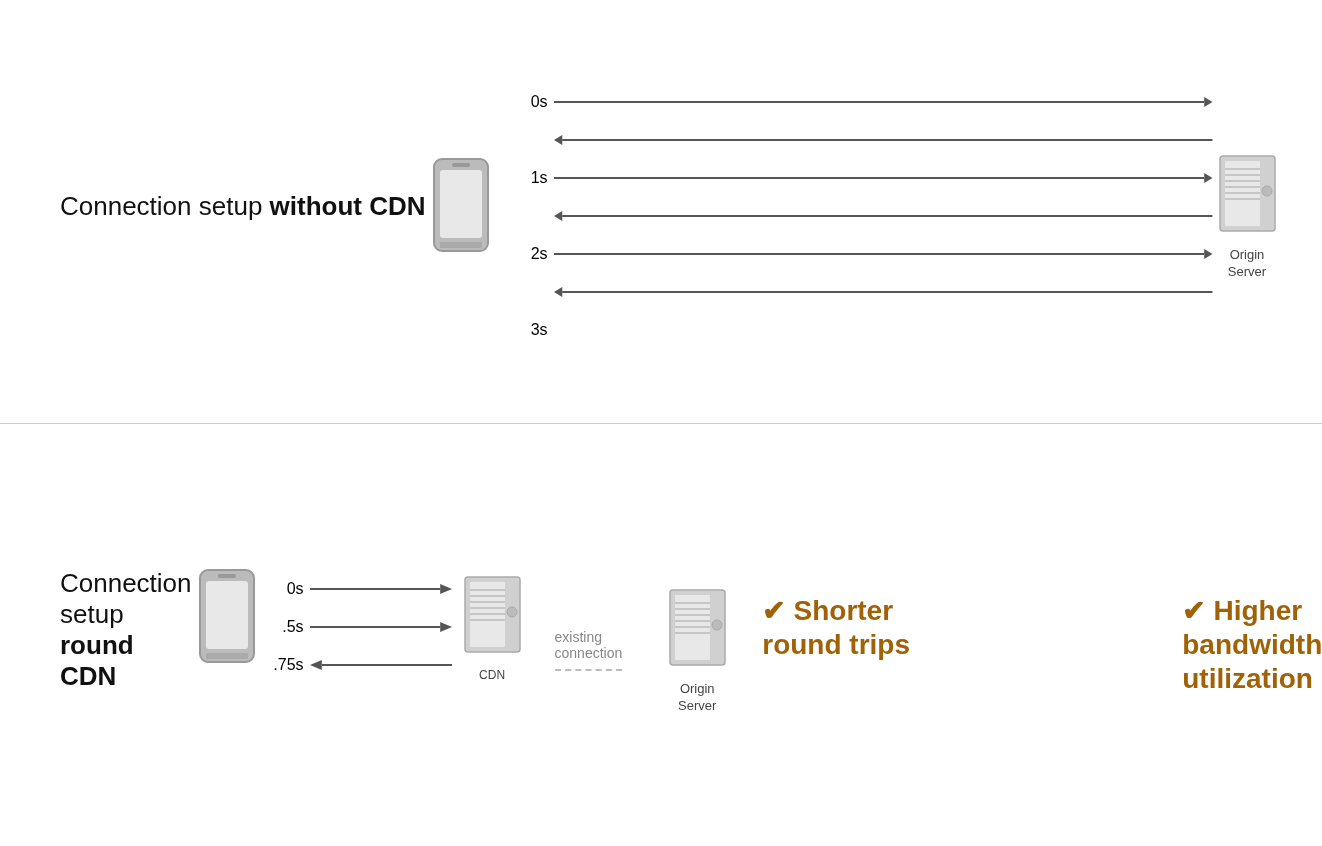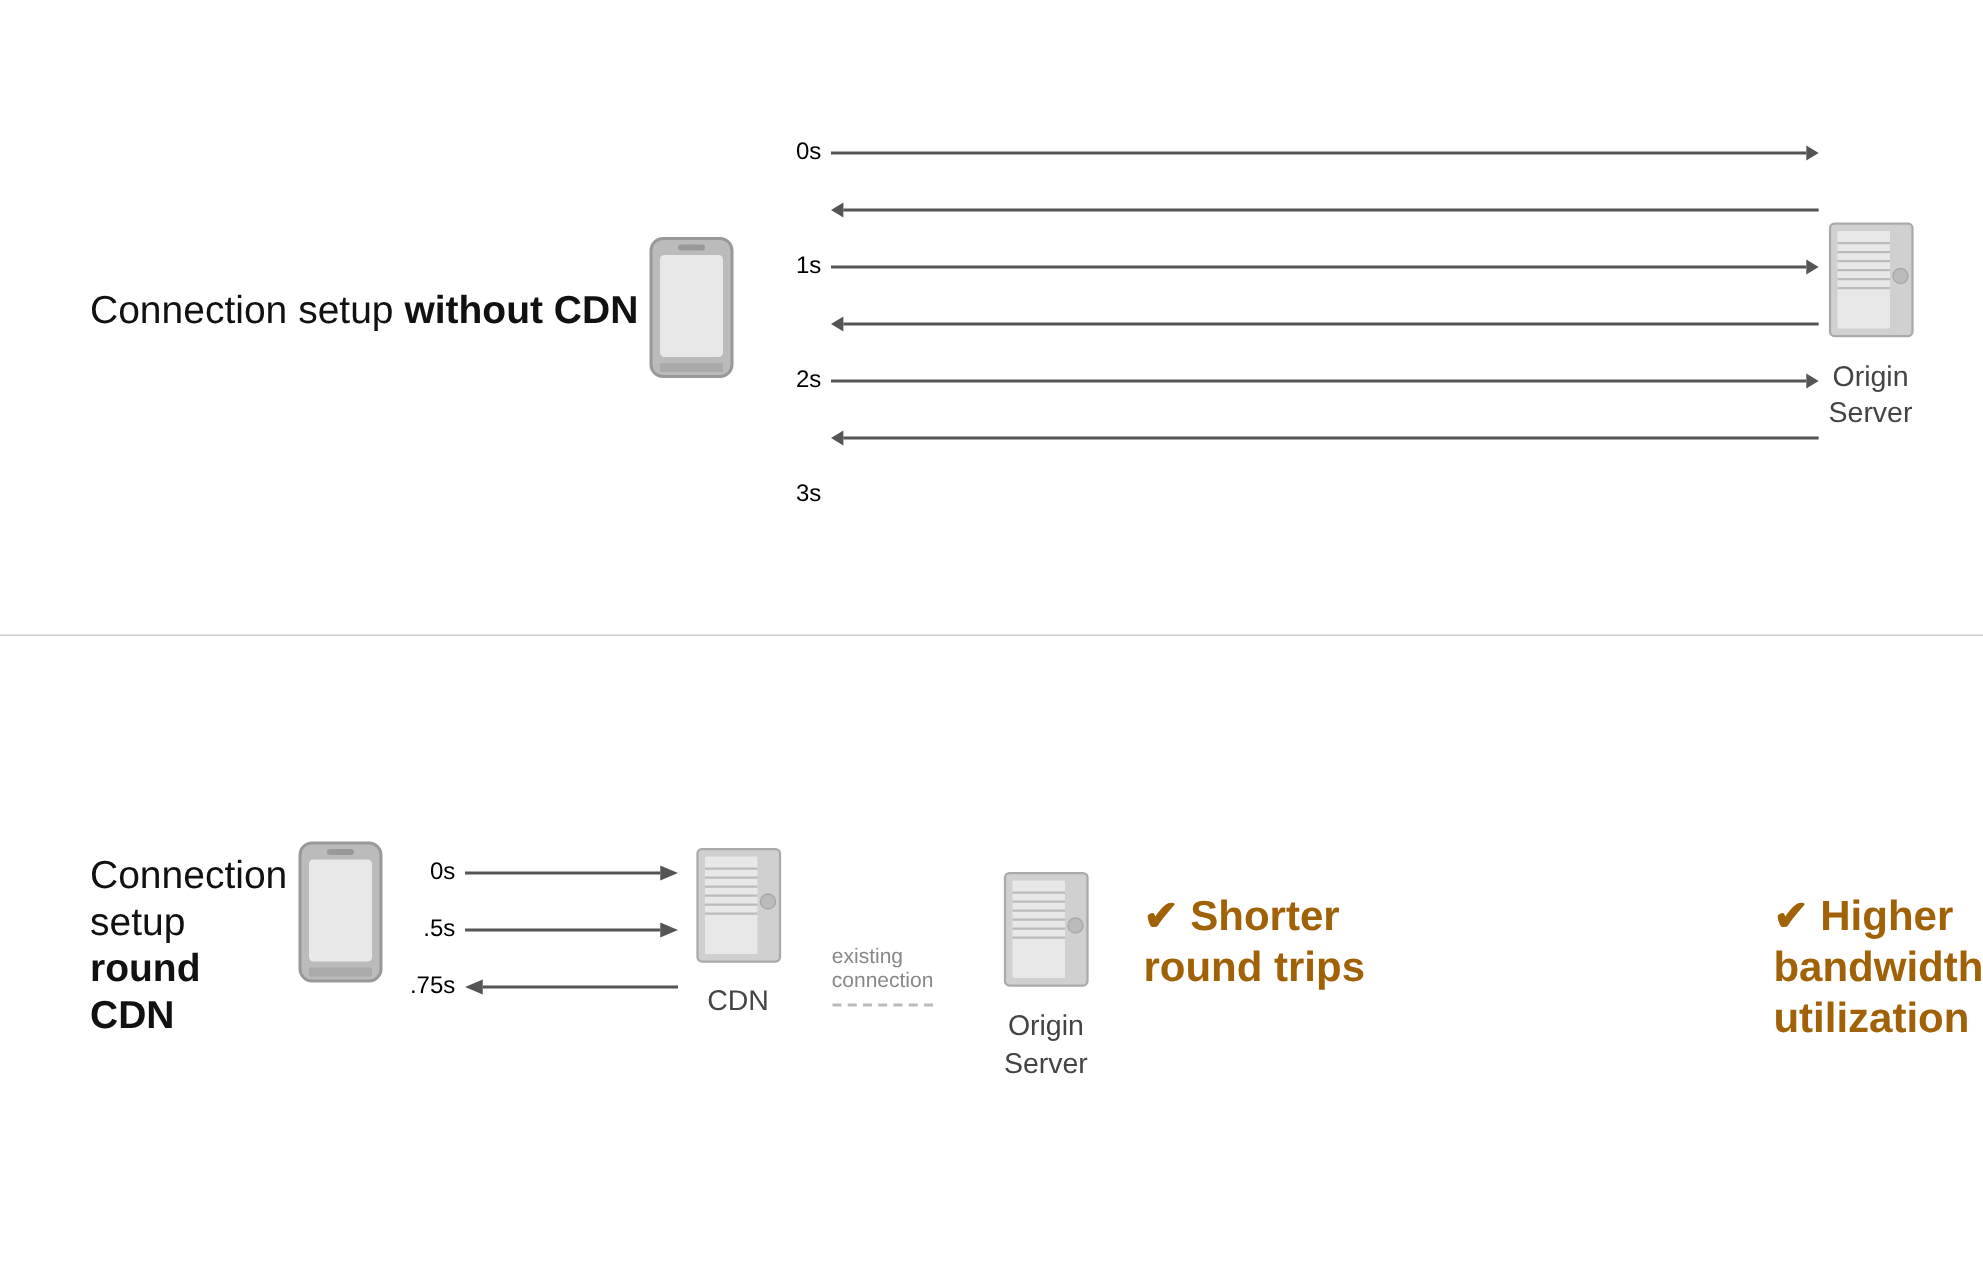--- a/index.html
+++ b/index.html
@@ -55,21 +55,21 @@
     
     .server-icon {
       width: 70px;
       flex-shrink: 0;
       display: flex;
       flex-direction: column;
       align-items: center;
     }
 
     .server-label {
-      font-size: 19px;
+      font-size: 13px;
       color: #444;
       text-align: center;
       margin-top: 6px;
       line-height: 1.3;
     }
 
     
     .arrows-area {
       flex: 1;
       display: flex;
@@ -120,21 +120,21 @@
     }
 
     .cdn-part {
       display: flex;
       flex-direction: column;
       align-items: center;
       flex-shrink: 0;
     }
 
     .cdn-label {
-      font-size: 19px;
+      font-size: 12px;
       color: #444;
       margin-top: 6px;
     }
 
     .benefit-area {
       display: flex;
       width: 100%;
       padding: 10px 0 0 0;
       gap: 0;
     }

